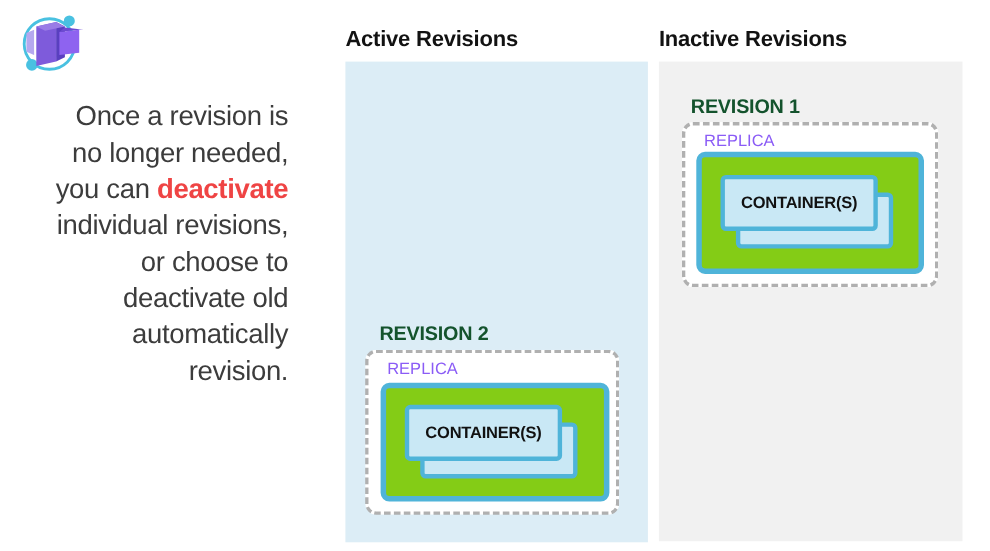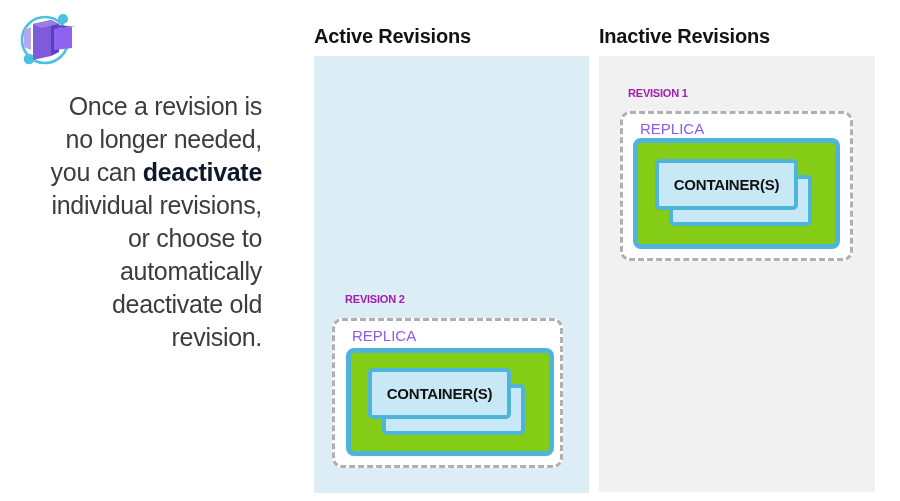--- a/index.html
+++ b/index.html
@@ -14,38 +14,38 @@
   
   .logo { position: absolute; left: 18px; top: 12px; width: 60px; height: 58px; }
 
   
   .intro {
     position: absolute; left: 12px; top: 90px; width: 250px;
     text-align: right; font-size: 25px; line-height: 33px;
     color: #3c3c3c; letter-spacing: -0.3px;
   }
   .intro .line { white-space: nowrap; }
-  .intro b { color: #0f172a; font-weight: 700; }
+  .intro b { color: #ef4444; font-weight: 700; }
 
   
   .col-header {
     position: absolute; top: 25px; text-align: left;
     font-size: 20px; font-weight: 700; color: #121212; letter-spacing: -0.2px;
   }
   .hdr-active { left: 314px; width: 275px; }
   .hdr-inactive { left: 599px; width: 276px; }
 
   
   .panel { position: absolute; top: 56px; }
   .panel-active { left: 314px; width: 275px; height: 437px; background: #dcedf6; }
   .panel-inactive { left: 599px; width: 276px; height: 436px; background: #f1f1f1; }
 
   
   .revision-label {
-    position: absolute; font-size: 11px; font-weight: 700; color: #a21caf;
+    position: absolute; font-size: 18px; font-weight: 700; color: #14532d;
     letter-spacing: -0.2px; white-space: nowrap;
   }
   .rev2-label { left: 345px; top: 293px; }
   .rev1-label { left: 628px; top: 87px; }
 
   .revision-card {
     position: absolute; background: #ffffff;
     border: 3px dashed #b0b0b0; border-radius: 10px;
   }
   .rev2-card { left: 332px; top: 318px; width: 231px; height: 150px; }
@@ -97,22 +97,22 @@
     <polygon points="36,17 54,15 54,36 36,38" fill="#8e63f0"></polygon>
     <polygon points="36,17 41,13 58,15 54,15" fill="#6d4ad2"></polygon>
   </svg>
 
   <div class="intro">
     <div class="line">Once a revision is</div>
     <div class="line">no longer needed,</div>
     <div class="line"><span>you can </span><b>deactivate</b></div>
     <div class="line">individual revisions,</div>
     <div class="line">or choose to</div>
+    <div class="line">deactivate old</div>
     <div class="line">automatically</div>
-    <div class="line">deactivate old</div>
     <div class="line">revision.</div>
   </div>
 
   <div class="col-header hdr-active">Active Revisions</div>
   <div class="col-header hdr-inactive">Inactive Revisions</div>
 
   <div class="panel panel-active"></div>
   <div class="panel panel-inactive"></div>
 
   <div class="revision-label rev2-label">REVISION 2</div>

